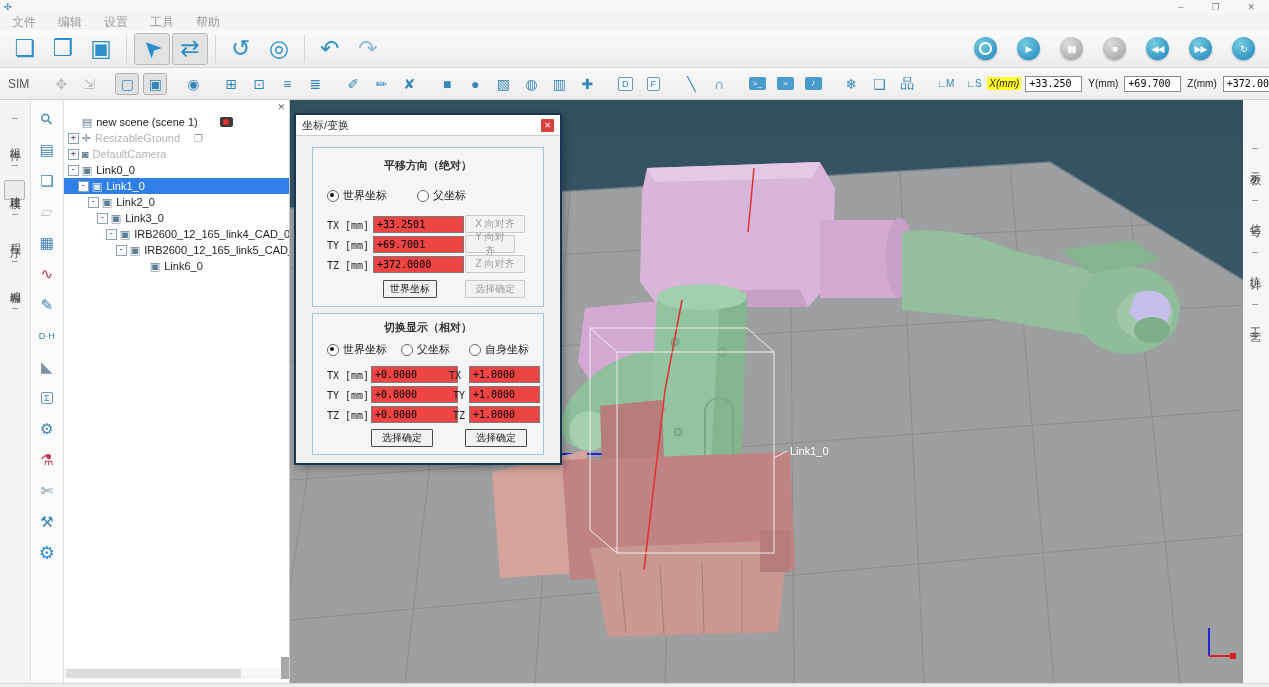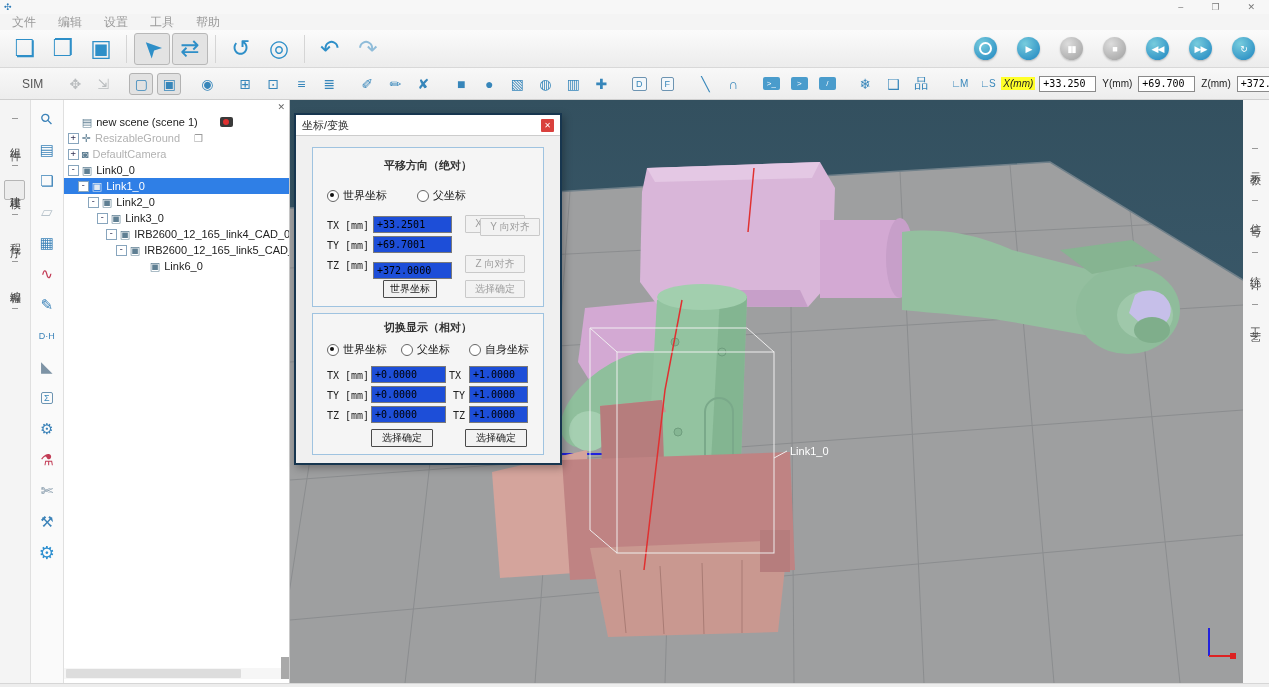--- a/index.html
+++ b/index.html
@@ -17,21 +17,21 @@
   .tb1-btn{width:36px;height:32px;display:flex;align-items:center;justify-content:center;font-size:23px;color:#2e8fc8;margin:0 1px;}
   .tb1-btn.pressed{background:#e3e3e3;border:1px solid #b8b8b8;border-radius:3px;box-sizing:border-box;}
   .vsep{width:1px;height:28px;background:#d5d5d5;margin:0 6px;}
   .vsep2{width:1px;height:20px;background:#d5d5d5;margin:0 5px;}
   #playback{margin-left:auto;display:flex;gap:20px;margin-right:14px;align-items:center;}
   .pb{width:23px;height:23px;border-radius:50%;display:flex;align-items:center;justify-content:center;color:#fff;font-size:9px;letter-spacing:-1px;}
   .pb.blue{background:radial-gradient(circle at 35% 30%,#7cd,#1d84c0);box-shadow:0 1px 2px rgba(0,0,0,.25);}
   .pb.gray{background:radial-gradient(circle at 35% 30%,#ddd,#9e9e9e);box-shadow:0 1px 2px rgba(0,0,0,.2);}
   .pb .ring{width:9px;height:9px;border:2px solid #fff;border-radius:50%;}
   
-  #toolbar2{left:0;top:68px;width:1269px;height:32px;background:linear-gradient(#f8f8f8,#ededed);border-bottom:1px solid #cfcfcf;display:flex;align-items:center;padding-left:20px;box-sizing:border-box;}
+  #toolbar2{left:0;top:68px;width:1269px;height:32px;background:linear-gradient(#f8f8f8,#ededed);border-bottom:1px solid #cfcfcf;display:flex;align-items:center;padding-left:6px;box-sizing:border-box;}
   #sim-label{font-size:12px;color:#555;margin:0 8px 0 2px;}
   .tb2-item{min-width:24px;height:22px;display:flex;align-items:center;justify-content:center;font-size:14px;color:#3786ba;margin:0 2px;}
   .tb2-item.disabled{color:#b9bcbe;}
   .tb2-item.pressed{background:#e2e2e2;border:1px solid #b2b2b2;border-radius:3px;box-sizing:border-box;}
   .tb2-item.boxed span{border:1px solid #6d94b2;border-radius:2px;font-size:9px;padding:1px 3px;color:#3786ba;background:#f3f7fa;}
   .tb2-item.term span{background:#4a9ccc;color:#fff;border-radius:2px;font-size:8px;width:17px;height:13px;display:flex;align-items:center;justify-content:center;}
   .tb2-item.small{font-size:10px;letter-spacing:-1px;}
   #coords{margin-left:auto;display:flex;align-items:center;gap:4px;margin-right:4px;font-size:10px;}
   .coord-label{padding:1px 2px;}
   .coord-label.hl{background:#ffff29;font-style:italic;}
@@ -81,21 +81,21 @@
   #dialog-title{height:20px;background:#fff;border-bottom:1px solid #ccc;display:flex;align-items:center;padding:0 6px;font-size:11px;color:#333;}
   #dialog-close{margin-left:auto;width:13px;height:13px;background:#d9413d;color:#fff;font-size:8px;display:flex;align-items:center;justify-content:center;border-radius:1px;}
   .groupbox{position:absolute;left:16px;width:230px;border:1px solid #9fc3e0;background:#f5f5f5;}
   #group-abs{top:32px;height:158px;}
   #group-rel{top:198px;height:140px;}
   .legend{text-align:center;font-size:11px;color:#333;margin-top:10px;font-weight:bold;}
   .radio-row{position:absolute;display:flex;align-items:center;font-size:11px;color:#222;}
   .rdot{width:10px;height:10px;border:1px solid #666;border-radius:50%;background:#fff;margin-right:4px;position:relative;flex:none;}
   .rdot.checked::after{content:"";position:absolute;left:2px;top:2px;width:4px;height:4px;background:#111;border-radius:50%;}
   .frow-label{position:absolute;font-size:10px;color:#222;font-family:"DejaVu Sans Mono",monospace;}
-  .dfield{position:absolute;height:15px;border:1px solid #7a7a7a;background:#1d4ed8;font-size:10px;font-family:"DejaVu Sans Mono",monospace;padding:0 0 0 3px;}
+  .dfield{position:absolute;height:15px;border:1px solid #7a7a7a;background:#ef4444;font-size:10px;font-family:"DejaVu Sans Mono",monospace;padding:0 12px 0 3px;}
   .dbtn{position:absolute;height:18px;font-size:10px;display:flex;align-items:center;justify-content:center;border-radius:1px;text-align:center;}
   .dbtn.disabled{background:#f2f2f2;border:1px solid #c9c9c9;color:#9d9d9d;}
   .dbtn.default{background:#f2f2f2;border:1px solid #4a4a4a;color:#1a1a1a;}
 </style>
 </head>
 <body>
 
 <div id="titlebar" class="abs">
   <span id="app-icon">✣</span>
   <div id="wincontrols">
@@ -529,23 +529,23 @@
     </div>
     <div class="radio-row" style="left:104px;top:40px;">
       <span class="rdot"></span>
       <span>父坐标</span>
     </div>
     <span class="frow-label" style="left:14px;top:72px;">TX [mm]</span>
     <input class="dfield" style="left: 60px; top: 68px; width: 74px;" value="+33.2501">
     <button class="dbtn disabled" style="left:152px;top:67px;width:60px;">X 向对齐</button>
     <span class="frow-label" style="left:14px;top:92px;">TY [mm]</span>
     <input class="dfield" style="left: 60px; top: 88px; width: 74px;" value="+69.7001">
-    <button class="dbtn disabled" style="left:152px;top:70px;width:60px;margin-left:15px;">Y 向对齐</button>
+    <button class="dbtn disabled" style="left:152px;top:87px;width:50px;">Y 向对齐</button>
     <span class="frow-label" style="left:14px;top:112px;">TZ [mm]</span>
-    <input class="dfield" style="left: 60px; top: 114px; width: 74px;" value="+372.0000">
+    <input class="dfield" style="left: 60px; top: 108px; width: 74px;" value="+372.0000">
     <button class="dbtn disabled" style="left:152px;top:107px;width:60px;">Z 向对齐</button>
     <button class="dbtn default" style="left:70px;top:132px;width:54px;">世界坐标</button>
     <button class="dbtn disabled" style="left:152px;top:132px;width:60px;">选择确定</button>
   </div>
 
   <div class="groupbox" id="group-rel">
     <div class="legend" style="margin-top:6px;">切换显示（相对）</div>
     <div class="radio-row" style="left:14px;top:28px;">
       <span class="rdot checked"></span>
       <span>世界坐标</span>

